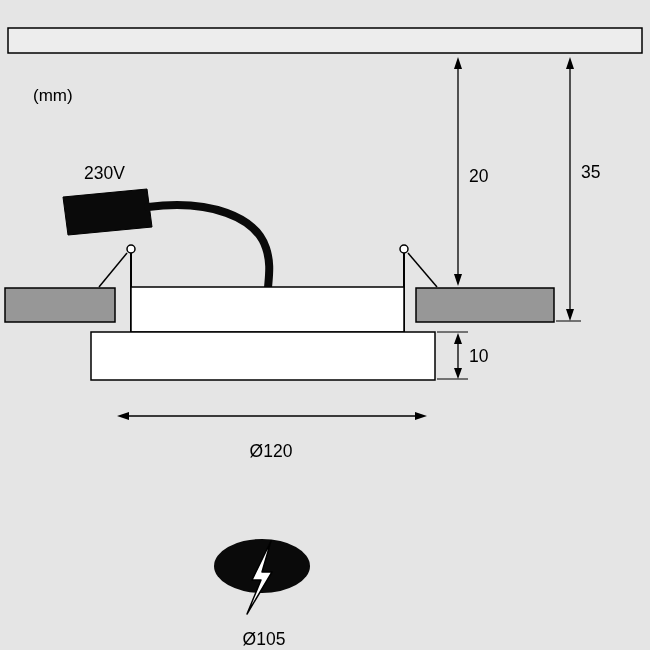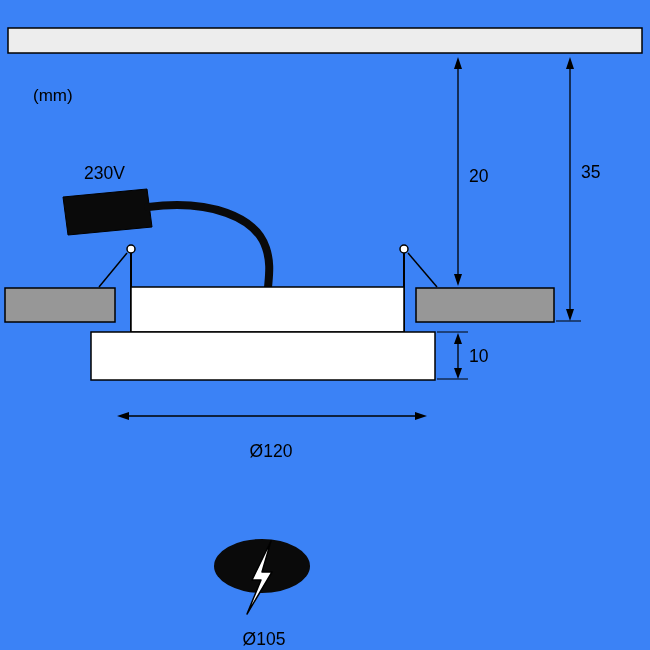--- a/index.html
+++ b/index.html
@@ -4,21 +4,21 @@
 <style>
   html, body {
     margin: 0;
     padding: 0;
     background: #ffffff;
   }
   .stage {
     position: relative;
     width: 650px;
     height: 650px;
-    background: #3b82f6;
+    background: #e5e5e5;
     overflow: hidden;
   }
   svg {
     display: block;
   }
   text {
     font-family: "Liberation Sans", sans-serif;
     fill: #000000;
   }
   .dim-label { font-size: 17.5px; }

